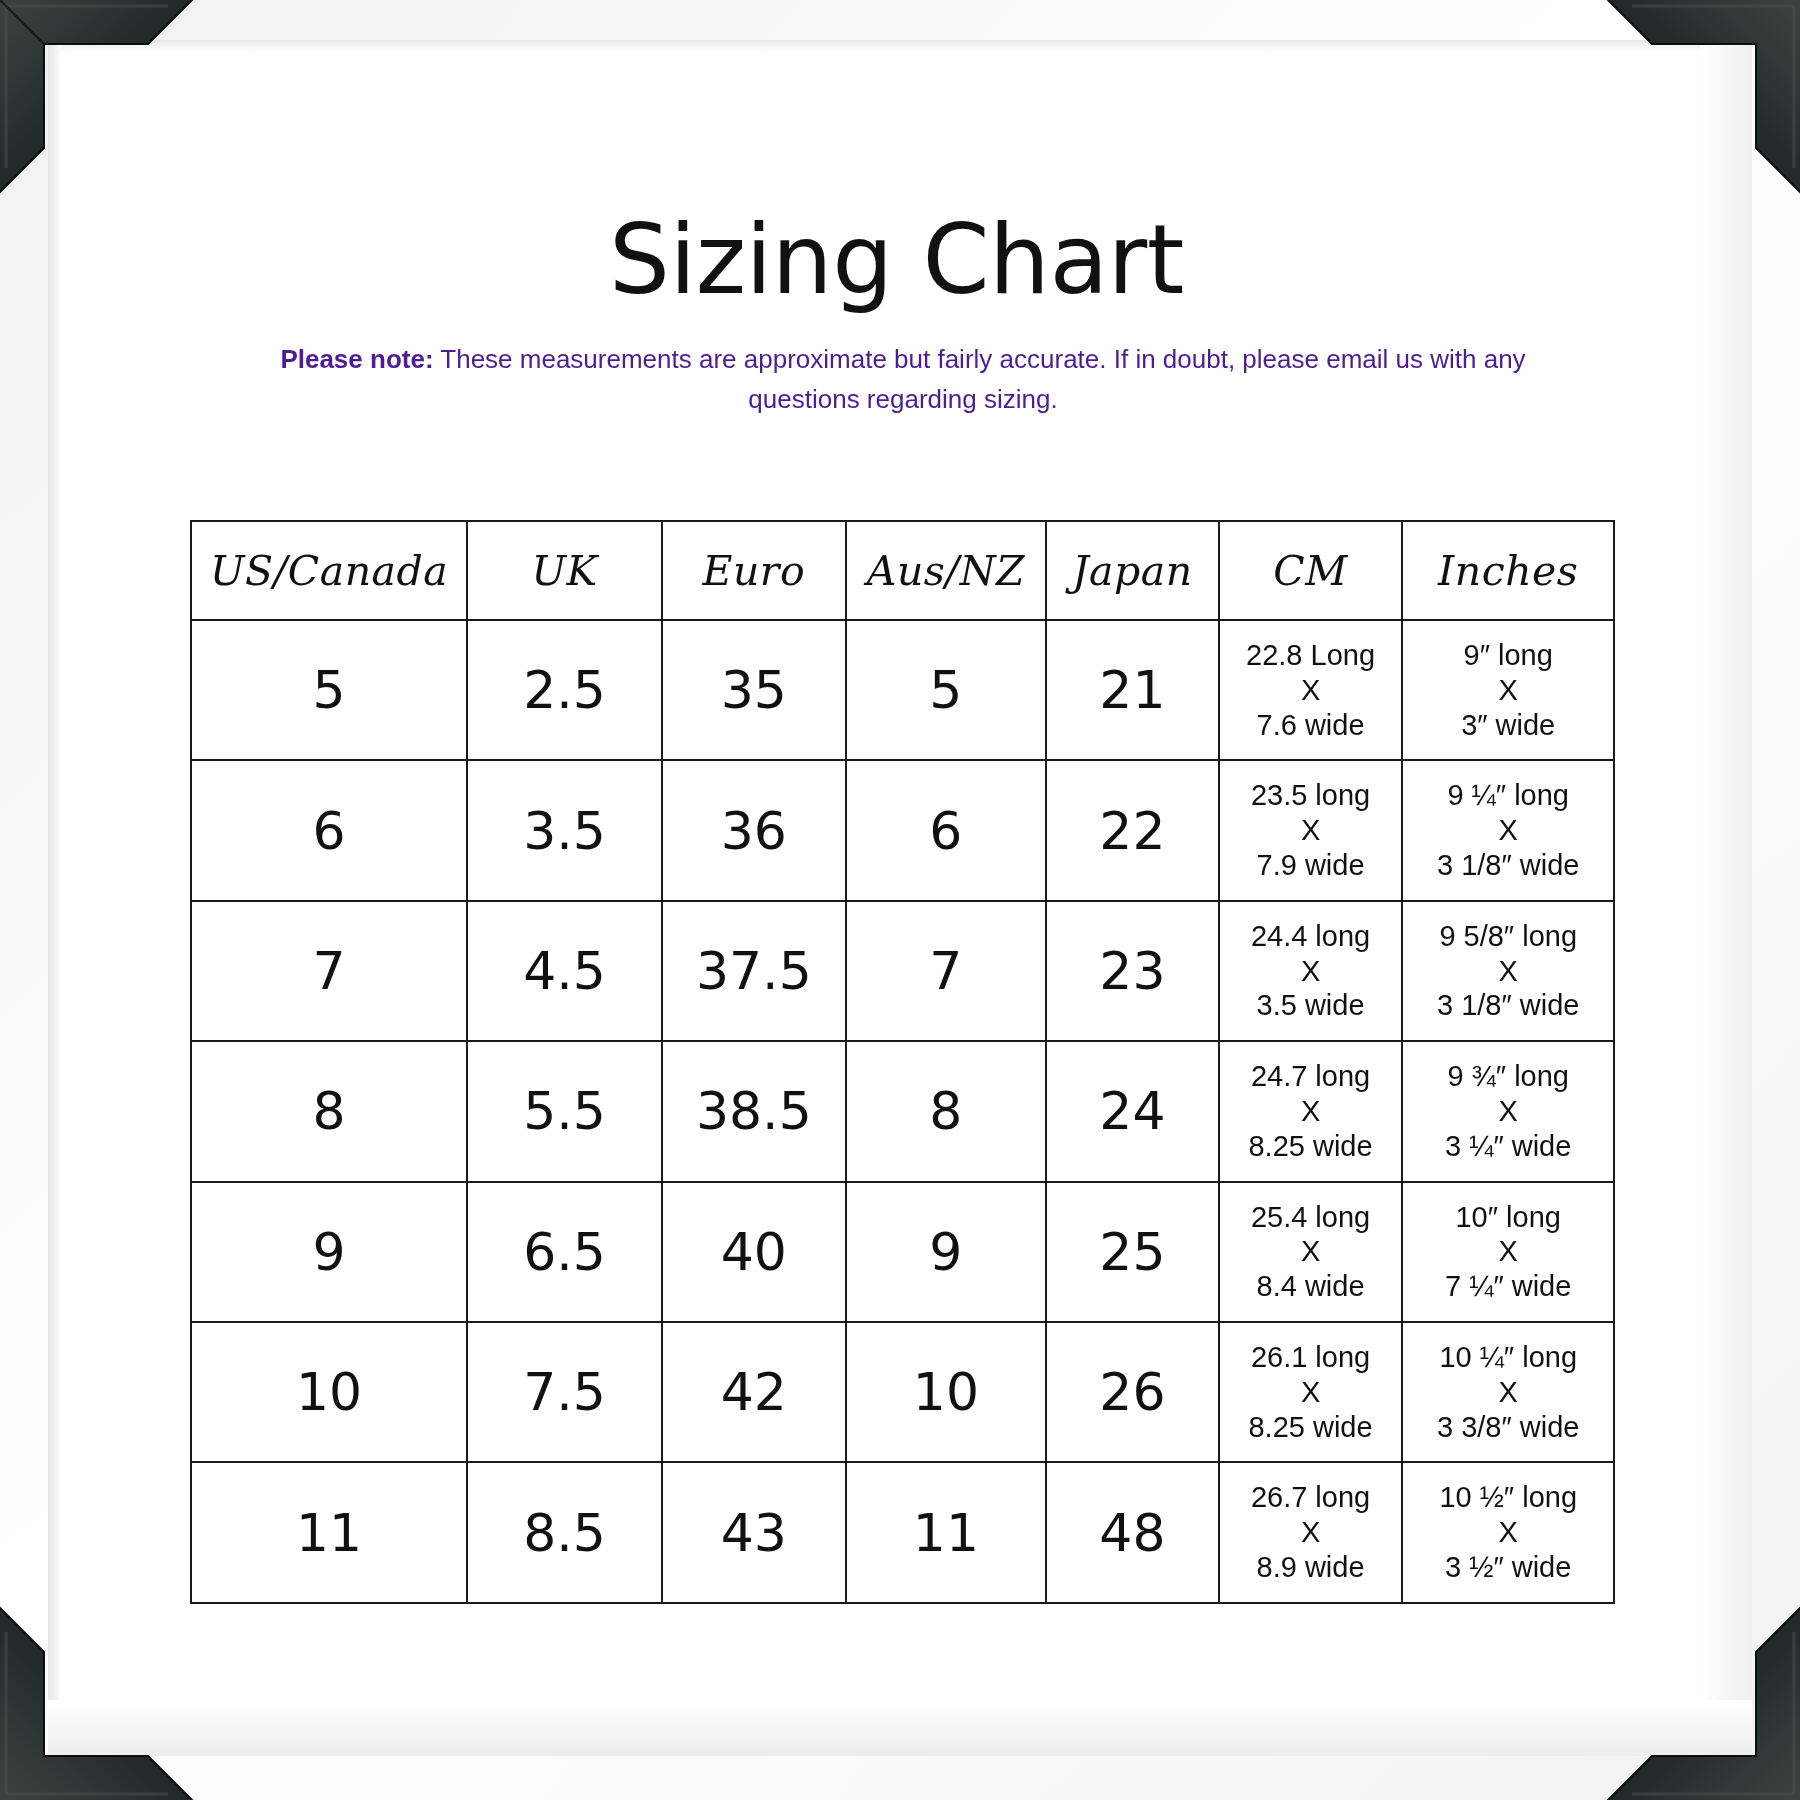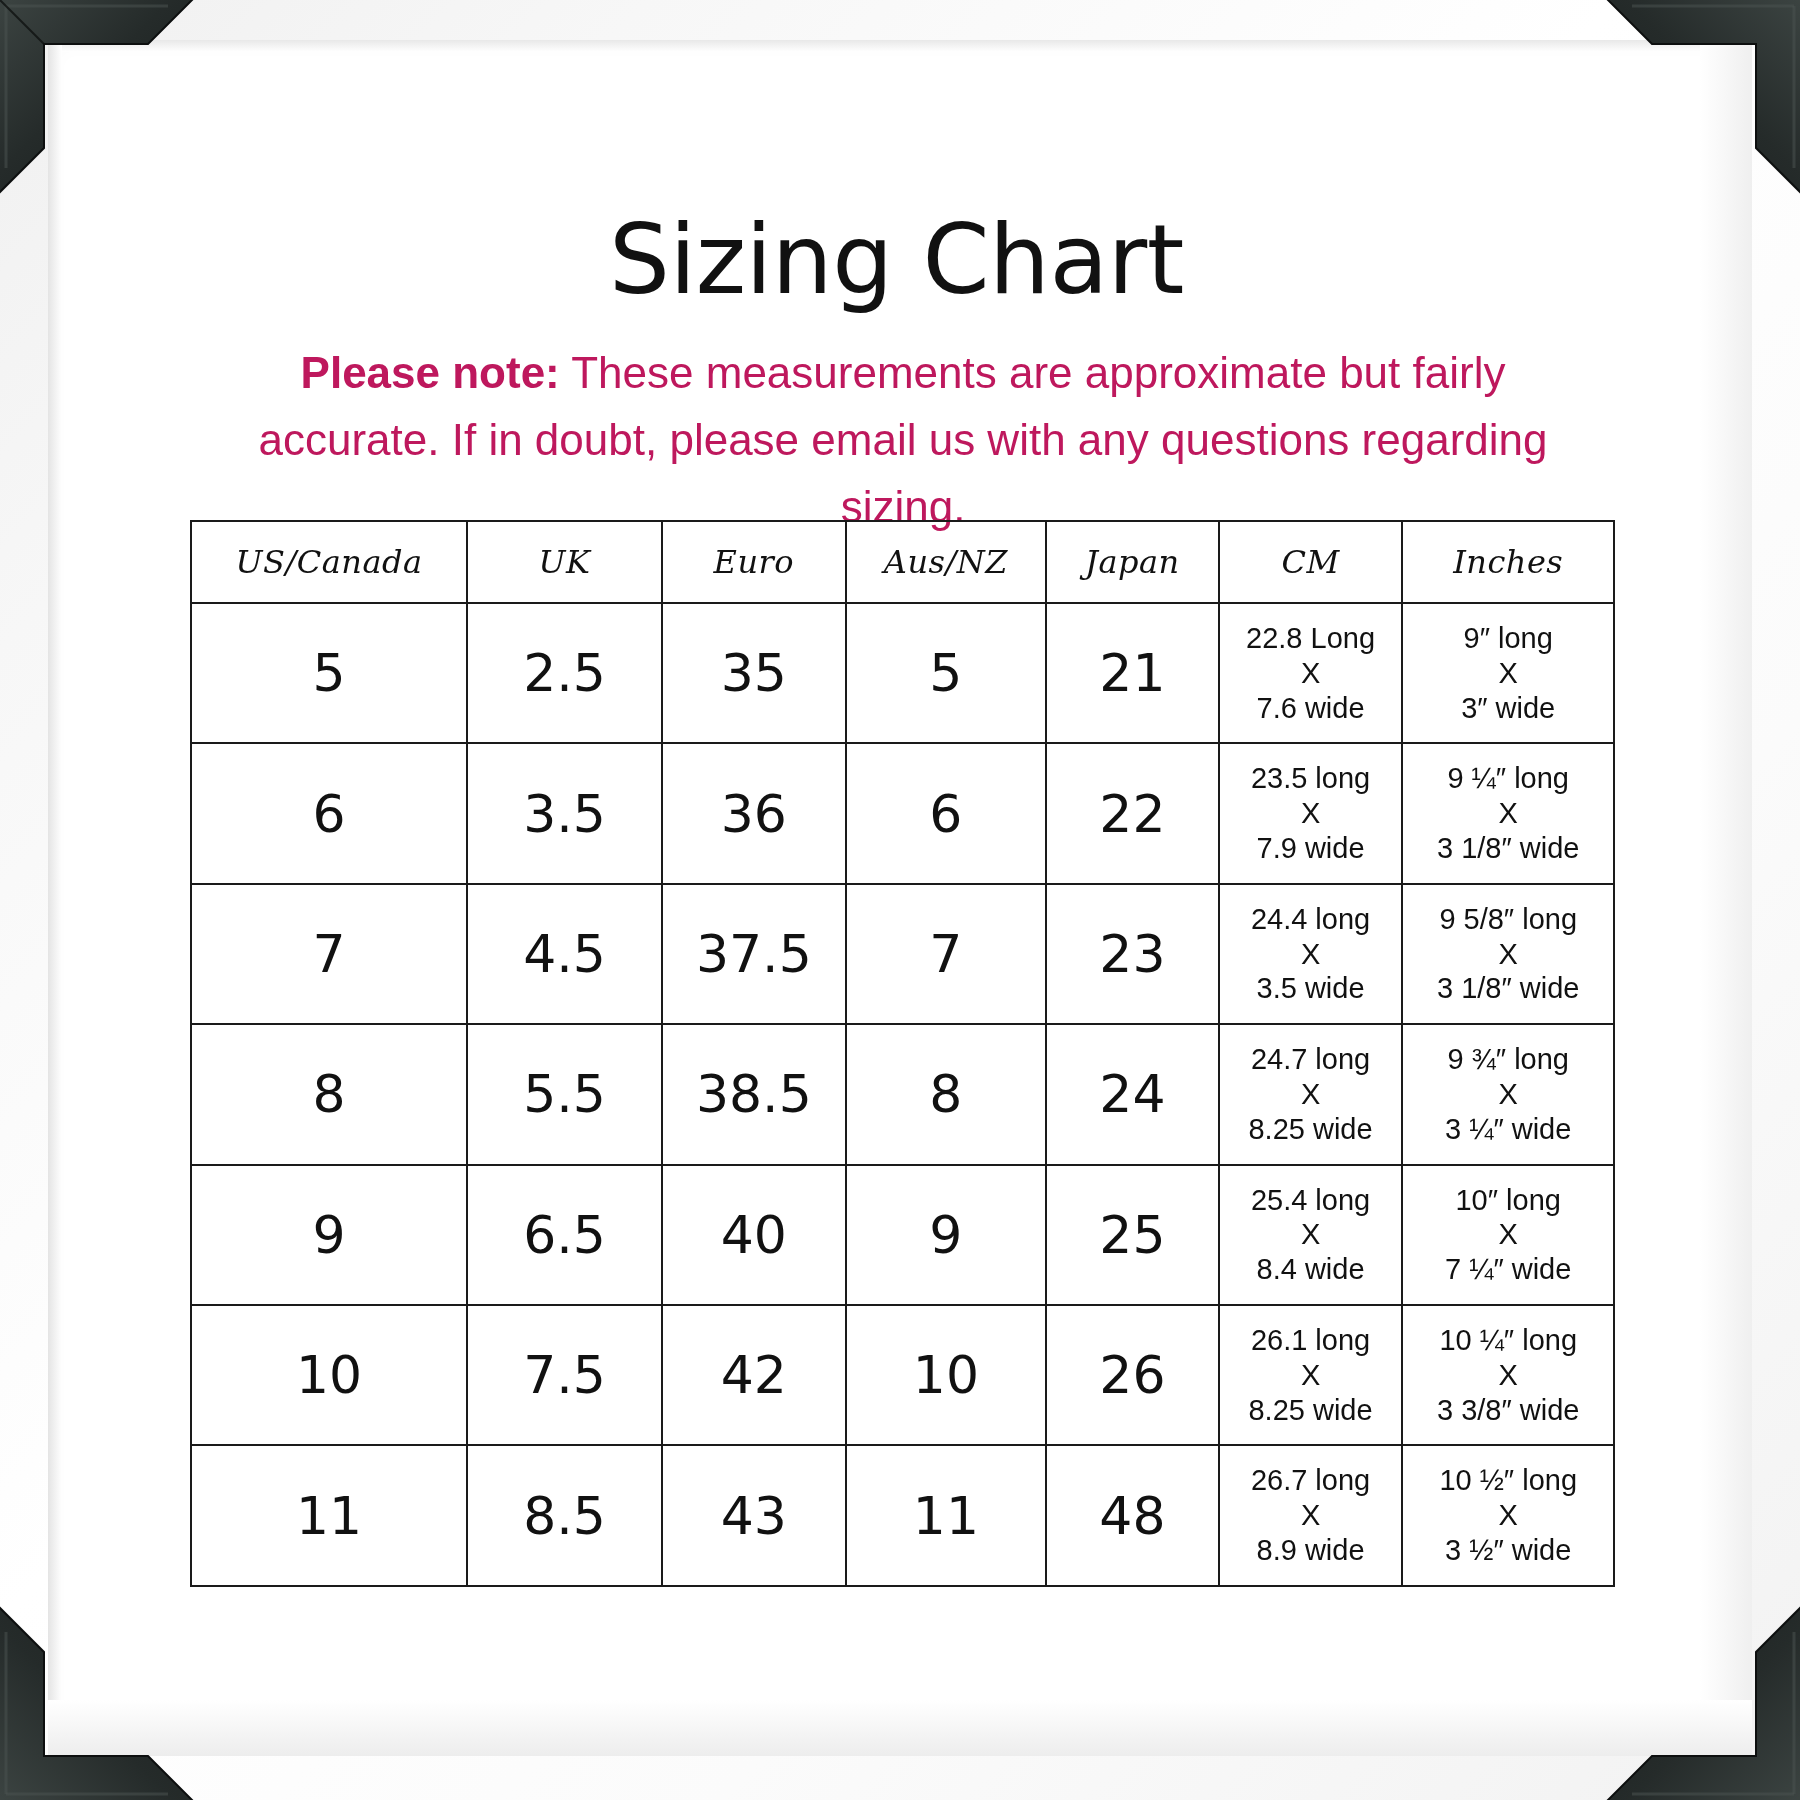--- a/index.html
+++ b/index.html
@@ -85,23 +85,23 @@
     color: #111;
     font-family: "DejaVu Sans", sans-serif;
   }
 
   .note {
     position: absolute;
     top: 300px;
     left: 210px;
     width: 1290px;
     text-align: center;
-    font-size: 44px;
+    font-size: 26px;
     line-height: 1.52;
-    color: #be185d;
+    color: #4c1d95;
     font-family: "Liberation Sans", sans-serif;
   }
   .note b { font-weight: 700; }
 
   .table-wrap {
     position: absolute;
     left: 142px;
     top: 480px;
     width: 1425px;
   }
@@ -112,23 +112,23 @@
     table-layout: fixed;
   }
   table.sizing th, table.sizing td {
     border: 2px solid #1a1a1a;
     text-align: center;
     vertical-align: middle;
     color: #111;
   }
 
   table.sizing th {
-    height: 82px;
+    height: 99px;
     font-weight: 400;
-    font-size: 32px;
+    font-size: 41px;
     font-family: "DejaVu Serif", serif;
     font-style: italic;
     letter-spacing: 0.5px;
     padding: 0 4px;
   }
 
   table.sizing td {
     height: 106px;
     font-size: 52px;
     font-weight: 400;

